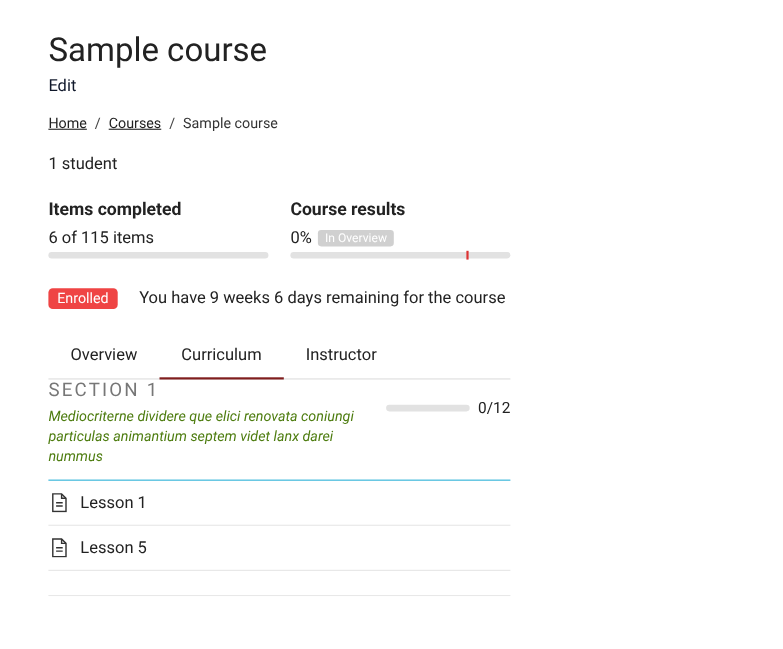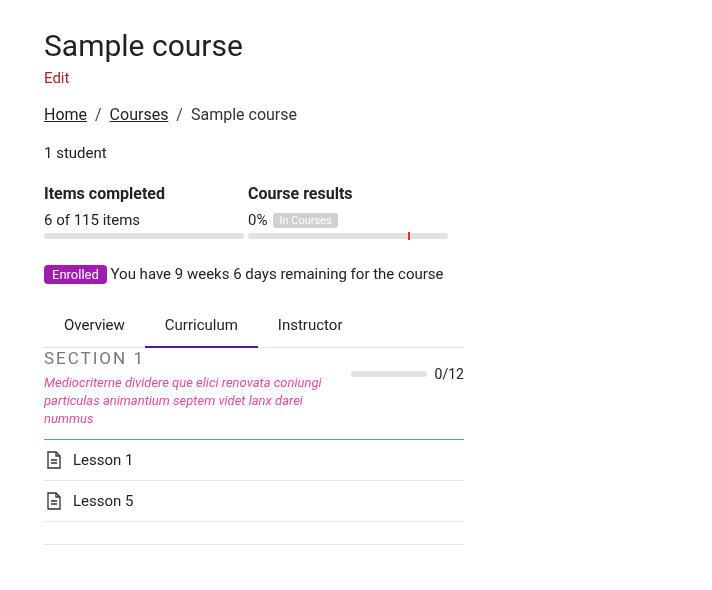--- a/index.html
+++ b/index.html
@@ -12,45 +12,45 @@
     padding: 28px 44px 0 44px;
   }
   .page-title {
     font-size: 30px;
     font-weight: 400;
     color: #222;
     margin-bottom: 6px;
   }
   .edit-link {
     font-size: 15px;
-    color: #b91c1c;
+    color: #0f172a;
     display: inline-block;
     margin-bottom: 18px;
     cursor: pointer;
     text-align: right;
   }
   .breadcrumb {
-    font-size: 16px;
+    font-size: 13px;
     color: #333;
     margin-bottom: 20px;
   }
   .breadcrumb a {
     color: #222;
     text-decoration: underline;
     cursor: pointer;
   }
   .breadcrumb .sep { margin: 0 4px; color: #444; }
   .breadcrumb .current { color: #333; }
   .students {
     font-size: 15px;
     margin-bottom: 22px;
   }
   .stats {
     display: flex;
-    gap: 4px;
+    gap: 20px;
     margin-bottom: 26px;
   }
   .stat-col { flex: 0 0 200px; }
   .stat-col.wide { flex: 0 0 200px; }
   .stat-title {
     font-weight: 700;
     font-size: 16px;
     margin-bottom: 8px;
   }
   .stat-value-row {
@@ -80,43 +80,43 @@
     width: 2px;
     height: 8px;
     background: #d33;
     left: 80%;
   }
   .enroll-row {
     font-size: 15px;
     margin-bottom: 22px;
   }
   .enroll-badge {
-    background: #a21caf;
+    background: #ef4444;
     color: #fff;
     border-radius: 4px;
     font-size: 13px;
     padding: 2px 8px;
-    margin-right: 0;
+    margin-right: 16px;
     display: inline-block;
   }
   .tabs {
     display: flex;
     border-bottom: 1px solid #ddd;
     width: 420px;
   }
   .tab {
     padding: 10px 20px 12px 20px;
     font-size: 15px;
     color: #222;
     cursor: pointer;
     border-bottom: 2px solid transparent;
     margin-bottom: -1px;
   }
   .tab.active {
-    border-bottom: 2px solid #4c1d95;
+    border-bottom: 2px solid #7f1d1d;
     font-weight: 400;
   }
   .section {
     width: 420px;
   }
   .section-header {
     display: flex;
     justify-content: space-between;
     align-items: flex-start;
     gap: 16px;
@@ -130,21 +130,21 @@
   .section-title {
     color: #777;
     letter-spacing: 2px;
     font-size: 17px;
     font-weight: 400;
     margin-bottom: 6px;
   }
   .section-desc {
     font-style: italic;
     font-size: 13px;
-    color: #ec4899;
+    color: #4d7c0f;
     line-height: 1.4;
   }
   .section-right {
     display: flex;
     align-items: center;
     gap: 8px;
     padding-top: 18px;
     flex: 0 0 auto;
   }
   .section-bar {
@@ -196,21 +196,21 @@
     <div class="stat-title">Items completed</div>
     <div class="stat-value-row">
       <span>6 of 115 items</span>
     </div>
     <div class="bar"></div>
   </div>
   <div class="stat-col wide">
     <div class="stat-title">Course results</div>
     <div class="stat-value-row">
       <span>0%</span>
-      <span class="badge-status">In Courses</span>
+      <span class="badge-status">In Overview</span>
     </div>
     <div class="bar">
       <div class="marker"></div>
     </div>
   </div>
 </div>
 
 <div class="enroll-row">
   <span class="enroll-badge">Enrolled</span>
   <span>You have 9 weeks 6 days remaining for the course</span>

